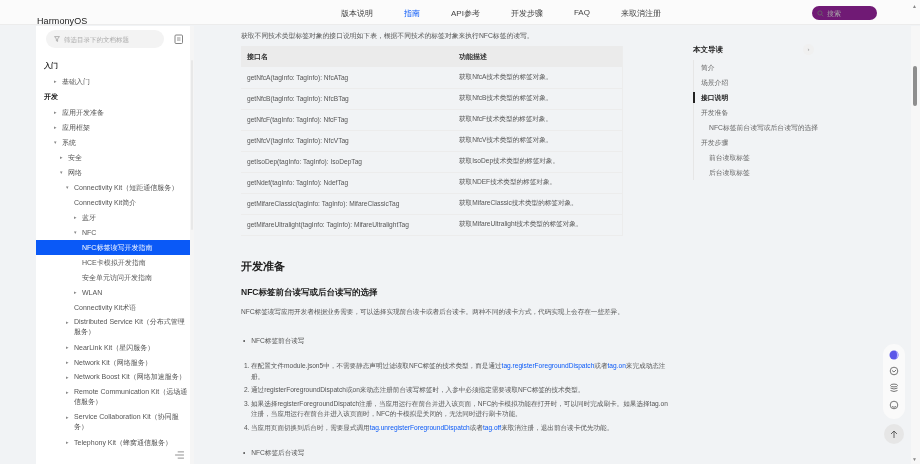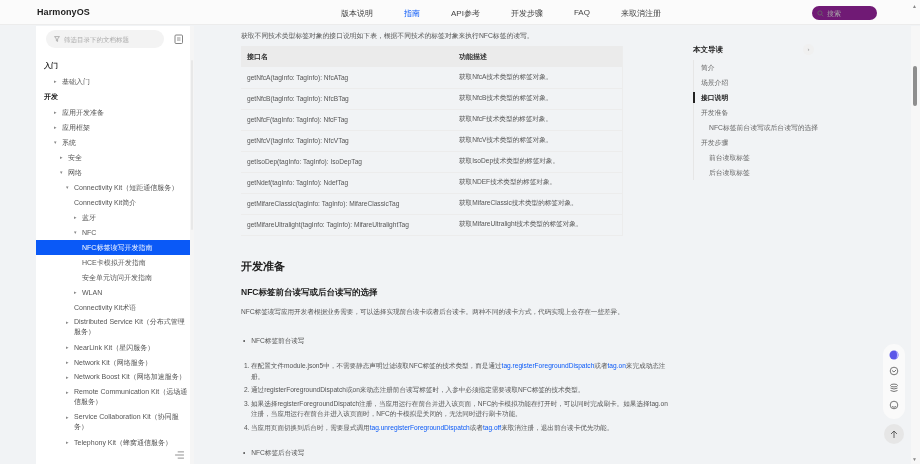--- a/index.html
+++ b/index.html
@@ -1,21 +1,21 @@
 <!DOCTYPE html>
 <html><head>
   <meta charset="utf-8">
   <style>
     * { box-sizing: border-box; margin: 0; padding: 0; }
     html, body { width: 920px; height: 464px; overflow: hidden; background: #f1f3f5; }
     body { font-family: "Liberation Sans", "DejaVu Sans", sans-serif; color: #191919; position: relative; }
 
     
     .topbar { position: absolute; left: 0; top: 0; width: 920px; height: 25px; background: #fbfbfb; border-bottom: 1px solid #ececec; }
-    .brand { position: absolute; left: 37px; top: 7px; font-size: 9px; font-weight: bold; color: #222; letter-spacing: 0.1px; }
+    .brand { position: absolute; left: 37px; top: 16px; font-size: 9px; font-weight: normal; color: #222; letter-spacing: 0.1px; }
     .nav { position: absolute; left: 341px; top: 8px; display: flex; gap: 12px; }
     .nav-item { font-size: 8px; color: #444; margin-right: 19px; white-space: nowrap; cursor: pointer; }
     .nav-item.active { color: #0a59f7; }
     .search { position: absolute; left: 812px; top: 6px; width: 65px; height: 14px; border-radius: 7px; background: #701a75; display: flex; align-items: center; padding-left: 5px; }
     .search svg { width: 7px; height: 7px; }
     .search input { border: none; background: transparent; width: 50px; font-size: 7px; margin-left: 3px; color: #999; outline: none; font-family: "Liberation Sans", sans-serif; }
     .search input::placeholder { color: #aaa; }
 
     
     .sidebar { position: absolute; left: 36px; top: 26px; width: 158px; height: 438px; background: #ffffff; overflow: hidden; }

